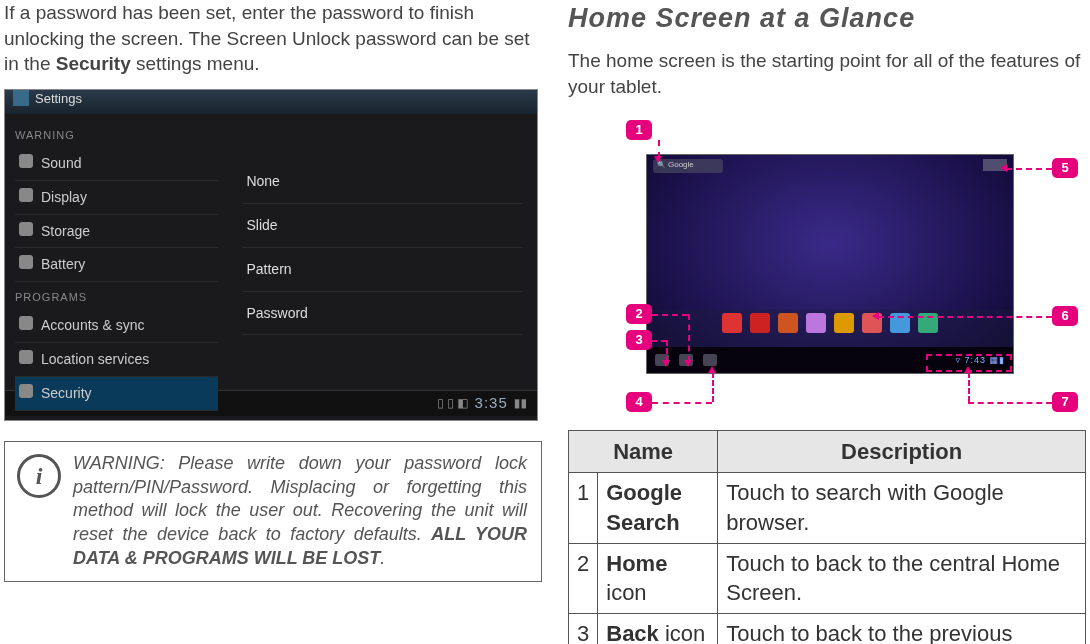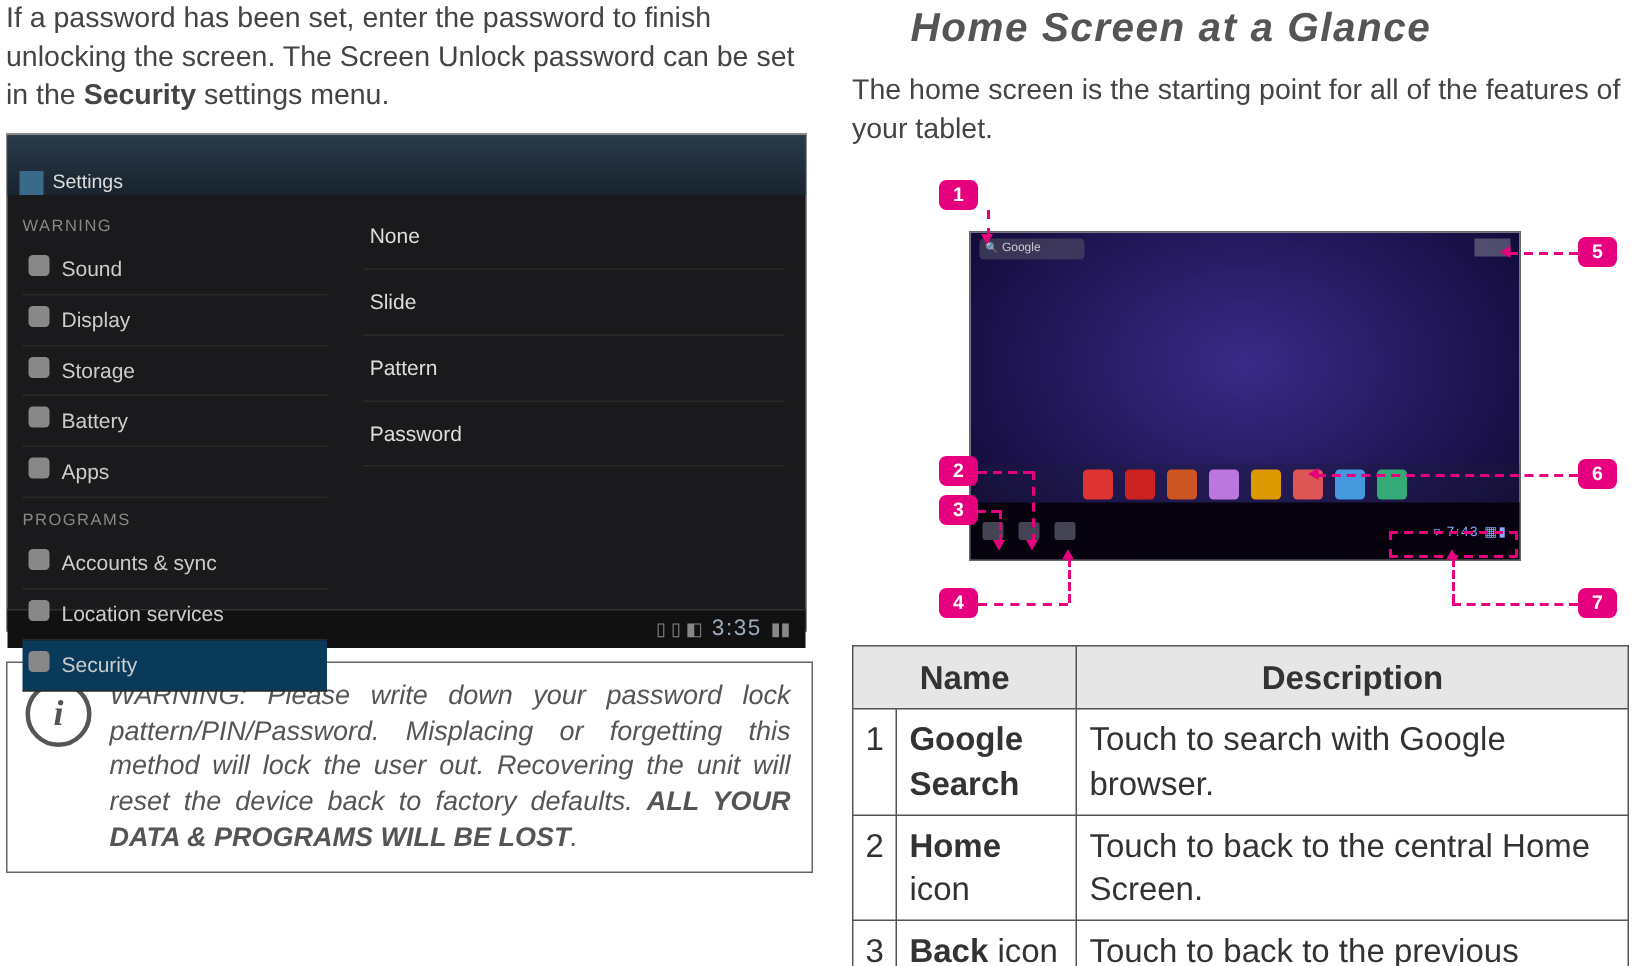--- a/index.html
+++ b/index.html
@@ -25,33 +25,33 @@
     margin-top: 12px;
     width: 534px;
     height: 332px;
     background: #1a1a1c;
     border: 1px solid #888;
     position: relative;
     color: #ddd;
     font-size: 14px;
   }
   .settings-top {
-    height: 40px; background: linear-gradient(#2a3a4a,#18242e);
-    display:flex; align-items:flex-end; padding:0 8px; font-size:13px;
+    height: 24px; background: linear-gradient(#2a3a4a,#18242e);
+    display:flex; align-items:flex-start; padding:0 8px; font-size:13px;
   }
   .settings-top::before{
     content:""; width:16px; height:16px; background:#3a6a8a; margin-right:6px;
   }
   .settings-body { display:flex; height: calc(100% - 54px); }
   .settings-side { width: 42%; padding: 6px 10px; }
   .settings-side .label { color:#888; font-size:11px; margin:8px 0 4px; letter-spacing:1px;}
   .settings-side .item { padding:7px 4px; display:flex; gap:8px; color:#ccc; border-bottom:1px solid #2a2a2a;}
   .settings-side .item .ico { width:14px; height:14px; background:#888; border-radius:3px; }
   .settings-side .item.sel { background:#0a3a5a; }
-  .settings-main { flex:1; padding: 6px 14px; }
+  .settings-main { flex:1; padding: 6px 14px; margin-top: 40px; }
   .settings-main .opt { padding:12px 4px; border-bottom:1px solid #2a2a2a; color:#ddd; }
   .settings-bottom { height:26px; background:#111; border-top:1px solid #333; display:flex; justify-content:flex-end; align-items:center; padding:0 10px; color:#888; font-size:12px; gap:6px;}
   .settings-bottom .time { font-size:15px; letter-spacing:1px; color:#9ab; }
 
   .warning-box {
     margin-top: 20px;
     border: 1px solid #666;
     padding: 10px 14px 10px 12px;
     display: flex;
     gap: 12px;
@@ -75,21 +75,20 @@
 
   
   .sec-title {
     font-family: "Trebuchet MS", Verdana, sans-serif;
     font-weight: bold;
     font-style: italic;
     font-size: 27px;
     letter-spacing: 1px;
     color: #555;
     margin-bottom: 12px;
-    margin-left: 39px;
   }
   .sec-intro { font-size: 19px; color: #444; margin-bottom: 14px; }
 
   .home-diagram {
     position: relative;
     width: 510px;
     height: 300px;
     margin-bottom: 16px;
   }
   .tablet-shot {
@@ -101,21 +100,21 @@
   }
   .tablet-search { position:absolute; top:4px; left:6px; width:70px; height:14px; background:rgba(80,80,100,.6); border-radius:3px; font-size:8px; color:#ccc; padding:1px 4px;}
   .tablet-status { position:absolute; top:4px; right:6px; width:24px; height:12px; background:rgba(120,120,140,.6);}
   .tablet-dock {
     position:absolute; left:0; right:0; bottom:22px; height:42px;
     background: rgba(30,30,60,.35);
     display:flex; justify-content:center; gap:8px; align-items:flex-start; padding-top:4px;
   }
   .tablet-dock .app { width:20px; height:20px; border-radius:3px; }
   .tablet-navbar {
-    position:absolute; left:0; right:0; bottom:0; height:38px;
+    position:absolute; left:0; right:0; bottom:0; height:26px;
     background:#06030f; display:flex; align-items:center; padding:0 8px;
   }
   .tablet-navbar .nbtn { width:14px; height:12px; background:#445; margin-right:10px; border-radius:2px;}
   .tablet-navbar .spacer{flex:1;}
   .tablet-navbar .rinfo{ font-size:9px; color:#8af; letter-spacing:1px;}
 
   
   .badge {
     position:absolute;
     width:26px; height:20px;
@@ -187,24 +186,20 @@
               <span class="ico"></span>
               <span>Display</span>
             </div>
           <div class="item">
               <span class="ico"></span>
               <span>Storage</span>
             </div>
           <div class="item">
               <span class="ico"></span>
               <span>Battery</span>
-            </div>
-          <div class="item">
-              <span class="ico"></span>
-              <span>Apps</span>
             </div>
           <div class="label">PROGRAMS</div>
           <div class="item">
               <span class="ico"></span>
               <span>Accounts &amp; sync</span>
             </div>
           <div class="item">
               <span class="ico"></span>
               <span>Location services</span>
             </div>

